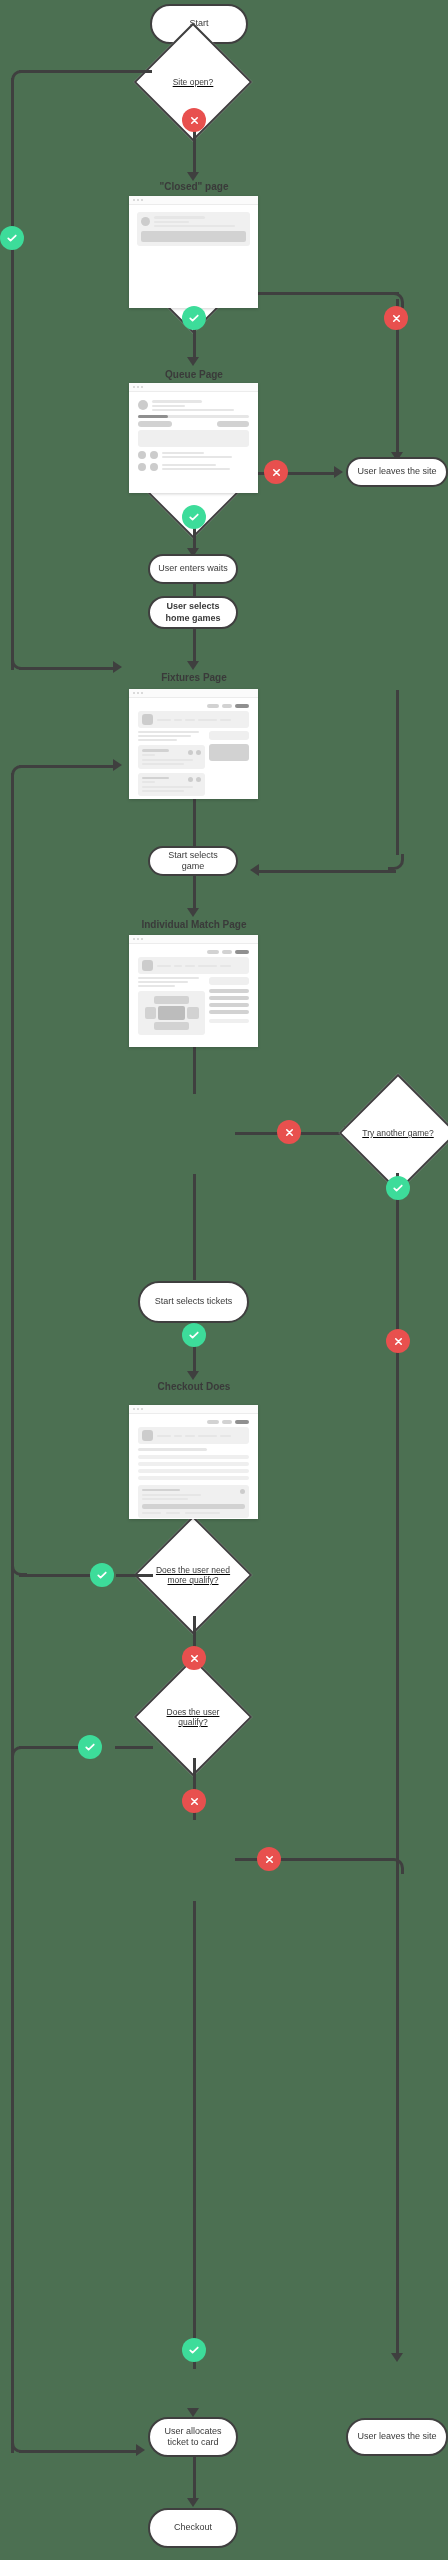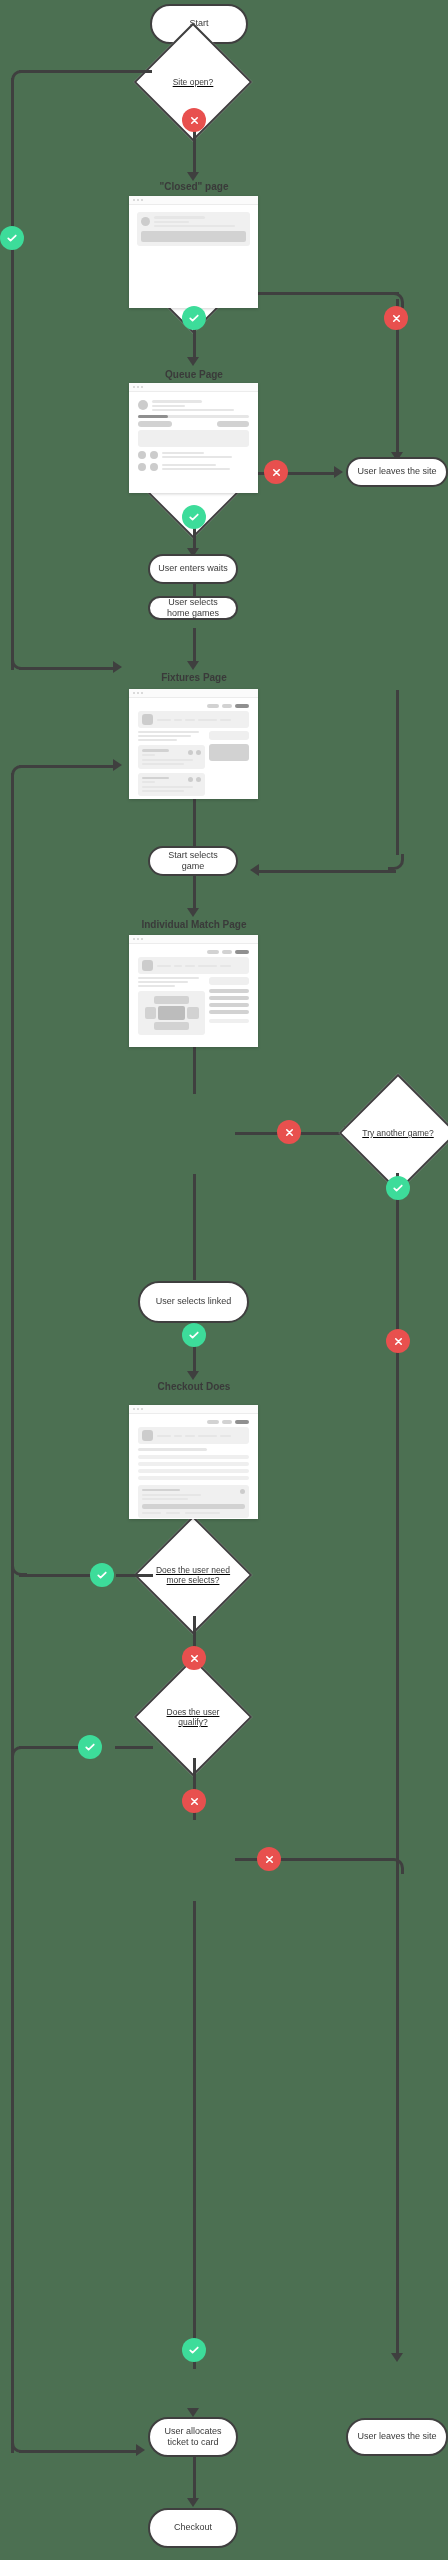--- a/index.html
+++ b/index.html
@@ -317,21 +317,21 @@
   </div>
   <div class="ln lnv" style="left:192.5px; top:518px; height:34px;"></div>
   <div class="arrow arw-down" style="left:187px; top:548px;"></div>
 
   <div class="pill" style="left:148px; top:554px; width:90px; height:30px;">
     <span>User enters waits</span>
   </div>
 
   <div class="ln lnv" style="left:192.5px; top:583px; height:15px;"></div>
 
-  <div class="pill" style="left:148px; top:596px; width:90px; height:24px;">
+  <div class="pill" style="left:148px; top:596px; width:90px; height:33px;font-weight:bold;">
     <span>User selects home games</span>
   </div>
 
   <div class="ln lnv" style="left:192.5px; top:628px; height:36px;"></div>
   <div class="arrow arw-down" style="left:187px; top:661px;"></div>
 
   <div class="plabel" style="left:84px; top:672px;">
     <span>Fixtures Page</span>
   </div>
 
@@ -501,21 +501,21 @@
   </div>
 
   <div class="badge ok" style="left:182px; top:1323px;">
     <svg width="12" height="12" viewBox="0 0 16 16">
         <path d="M3 8.4l3.1 3.1L13 4.7" stroke="#fff" stroke-width="2.3" fill="none" stroke-linecap="round" stroke-linejoin="round"></path>
       </svg>
   </div>
   <div class="ln lnv" style="left:192.5px; top:1174px; height:106px;"></div>
 
   <div class="pill" style="left:138px; top:1281px; width:111px; height:42px;">
-    <span>User selects linked</span>
+    <span>Start selects tickets</span>
   </div>
 
   <div class="ln lnv" style="left:192.5px; top:1322px; height:52px;"></div>
   <div class="arrow arw-down" style="left:187px; top:1371px;"></div>
 
   <div class="plabel" style="left:84px; top:1381px;">
     <span>Checkout Does</span>
   </div>
 
   <div class="mock" style="left:129px; top:1405px; width:129px; height:114px;">
@@ -565,21 +565,21 @@
           </div>
         </div>
       </div>
     </div>
   </div>
 
   <div class="ln lnv" style="left:192.5px; top:1518px; height:44px;"></div>
 
   <div class="diamond" style="left:151px; top:1533px; width:84px; height:84px;">
     <span class="dshape"></span>
-    <span class="dtext">Does the user need more selects?</span>
+    <span class="dtext">Does the user need more qualify?</span>
   </div>
 
   <div class="ln lnh" style="left:116px; top:1573.5px; width:37px;"></div>
   <div class="ln lnh" style="left:19px; top:1573.5px; width:78px;"></div>
   <div class="badge ok" style="left:90px; top:1563px;">
     <svg width="12" height="12" viewBox="0 0 16 16">
         <path d="M3 8.4l3.1 3.1L13 4.7" stroke="#fff" stroke-width="2.3" fill="none" stroke-linecap="round" stroke-linejoin="round"></path>
       </svg>
   </div>
   <div class="corner c-bl" style="left:11px; top:1560px; width:16px; height:16px;"></div>

